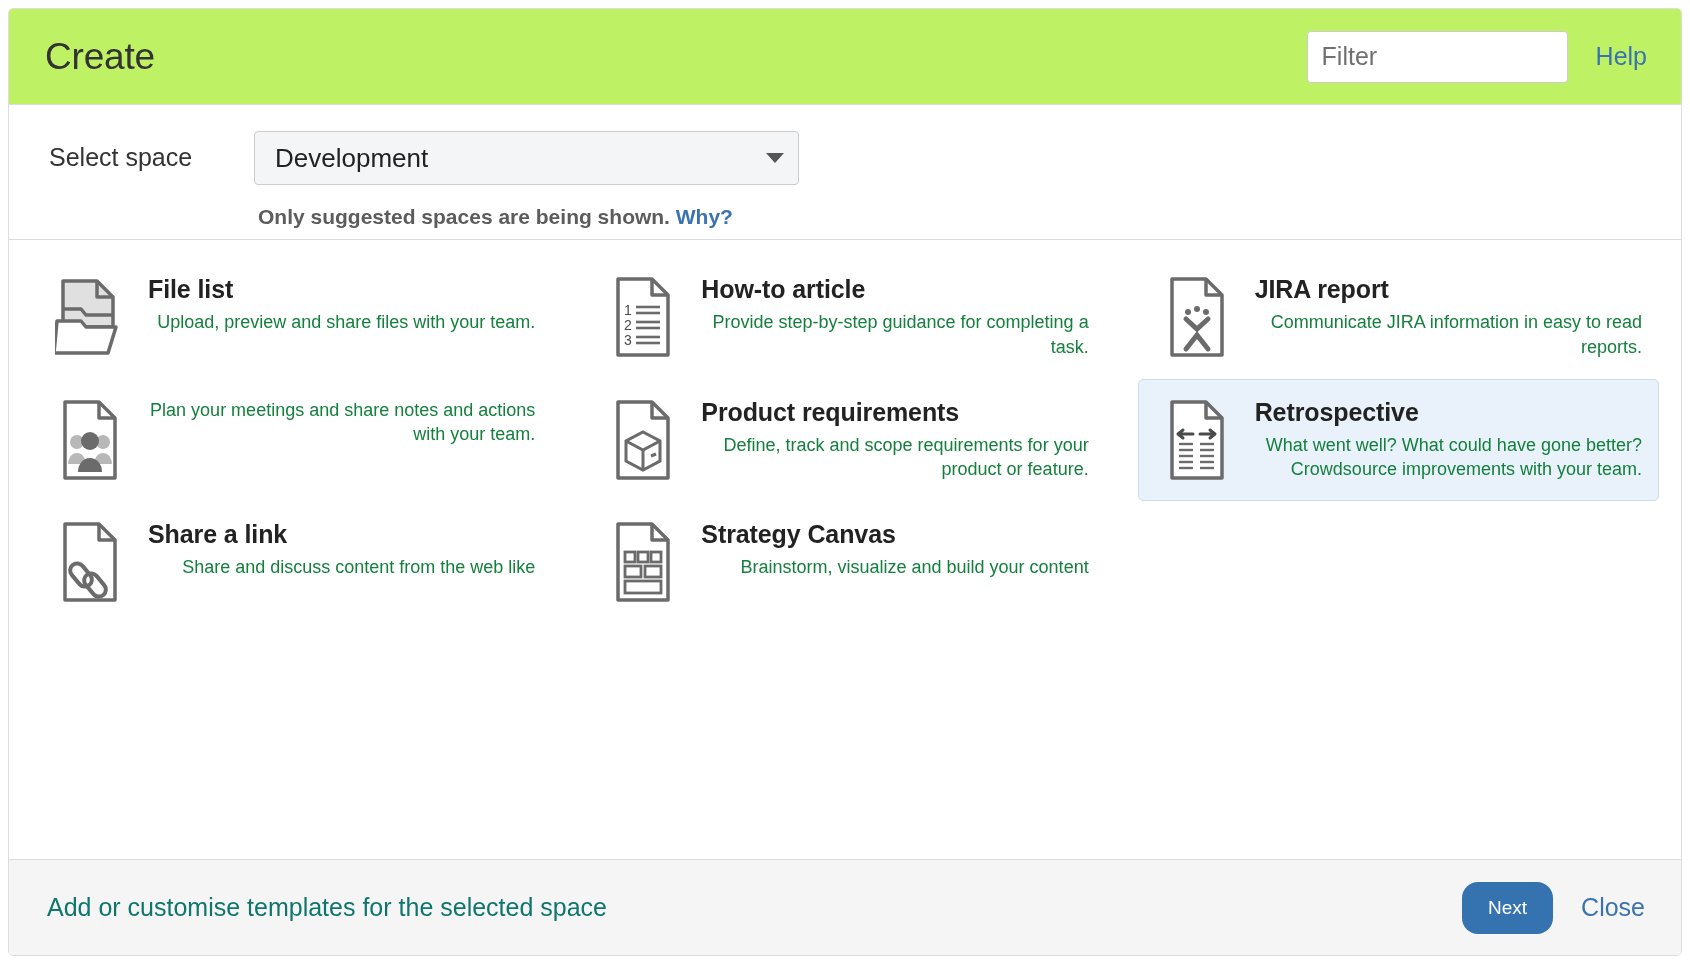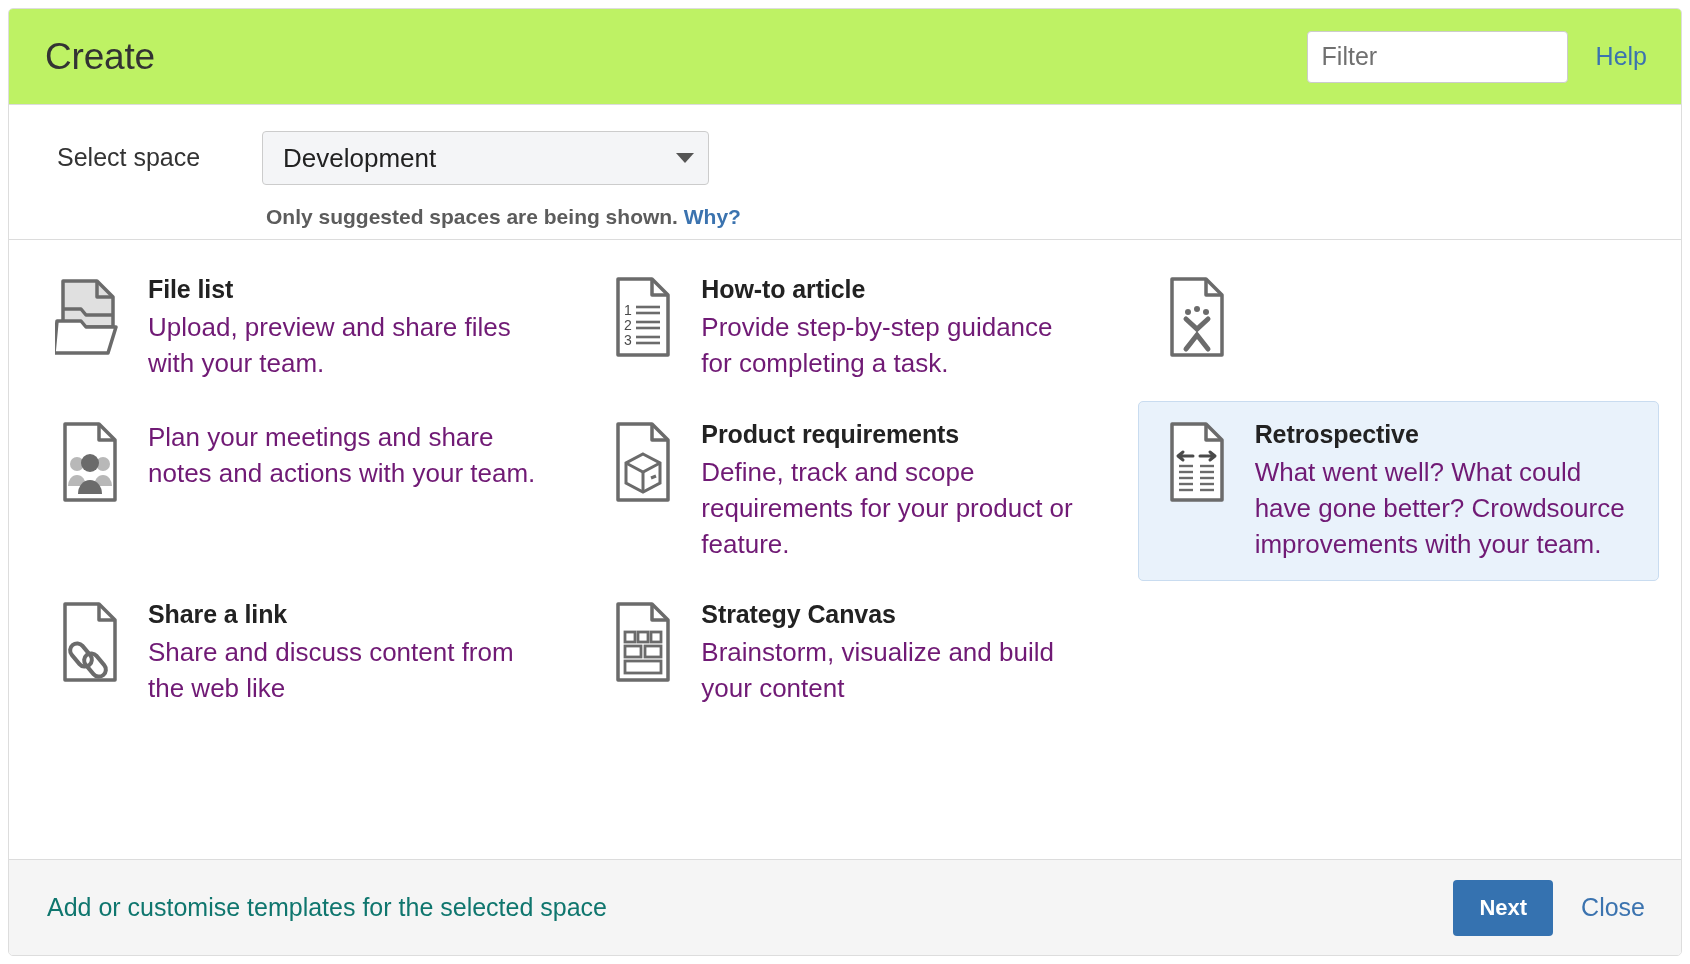--- a/index.html
+++ b/index.html
@@ -70,25 +70,24 @@
     background: #ffffff;
     border-bottom: 1px solid #dcdcdc;
     display: flex;
     padding: 26px 0 0 40px;
   }
   .space-label {
     font-size: 25px;
     color: #333333;
     width: 205px;
     padding-top: 12px;
-    margin-left: 8px;
   }
   .space-controls { display: flex; flex-direction: column; }
   .space-select {
-    width: 447px;
+    width: 545px;
     height: 54px;
     background: #f4f5f7;
     border: 1px solid #cccccc;
     border-radius: 4px;
     display: flex;
     align-items: center;
     padding: 0 14px 0 20px;
     cursor: pointer;
   }
   .space-select-value {
@@ -146,23 +145,24 @@
   }
   .tpl-text { flex: 1 1 auto; min-width: 0; padding-top: 2px; }
   .tpl-name {
     font-size: 25px;
     font-weight: bold;
     color: #222222;
     margin-bottom: 6px;
     letter-spacing: -0.1px;
   }
   .tpl-desc {
-    font-size: 26px;
-    color: #701a75;
+    font-size: 18px;
+    color: #15803d;
     line-height: 1.38;
+    text-align: right;
   }
 
   
   .dlg-footer {
     flex: 0 0 96px;
     background: #f5f5f5;
     border-top: 1px solid #dcdcdc;
     display: flex;
     align-items: center;
     padding: 0 30px 0 38px;
@@ -171,24 +171,24 @@
     font-size: 25px;
     color: #0f766e;
     text-decoration: none;
     flex: 1 1 auto;
     cursor: pointer;
   }
   .footer-actions { display: flex; align-items: center; gap: 22px; }
   .btn-next {
     background: #3572b0;
     color: #ffffff;
-    font-size: 22px;
-    font-weight: bold;
+    font-size: 19px;
+    font-weight: normal;
     border: none;
-    border-radius: 4px;
+    border-radius: 16px;
     padding: 15px 26px;
     cursor: pointer;
     font-family: "Liberation Sans", sans-serif;
   }
   .btn-close {
     font-size: 25px;
     color: #3b73af;
     background: none;
     border: none;
     cursor: pointer;
@@ -269,20 +269,24 @@
         <div class="tpl-icon">
           <svg width="70" height="84" viewBox="0 0 70 84">
             <path d="M10 4 h34 l16 16 v60 h-50 z" fill="#ffffff" stroke="#6b6b6b" stroke-width="3.5" stroke-linejoin="round"></path>
             <path d="M44 4 v16 h16" fill="none" stroke="#6b6b6b" stroke-width="3.5" stroke-linejoin="round"></path>
             <circle cx="26" cy="37" r="3" fill="#6b6b6b"></circle>
             <circle cx="35" cy="34" r="3" fill="#6b6b6b"></circle>
             <circle cx="44" cy="37" r="3" fill="#6b6b6b"></circle>
             <path d="M24 44 l11 10 l11 -10" fill="none" stroke="#6b6b6b" stroke-width="5" stroke-linecap="round"></path>
             <path d="M24 74 l11 -14 l11 14" fill="none" stroke="#6b6b6b" stroke-width="5" stroke-linecap="round"></path>
           </svg>
+        </div>
+        <div class="tpl-text">
+          <div class="tpl-name">JIRA report</div>
+          <div class="tpl-desc">Communicate JIRA information in easy to read reports.</div>
         </div>
       </div>
 
       <div class="tpl">
         <div class="tpl-icon">
           <svg width="70" height="84" viewBox="0 0 70 84">
             <path d="M10 4 h34 l16 16 v60 h-50 z" fill="#ffffff" stroke="#6b6b6b" stroke-width="3.5" stroke-linejoin="round"></path>
             <path d="M44 4 v16 h16" fill="none" stroke="#6b6b6b" stroke-width="3.5" stroke-linejoin="round"></path>
             <circle cx="22" cy="44" r="7" fill="#b8b8b8"></circle>
             <circle cx="48" cy="44" r="7" fill="#b8b8b8"></circle>

